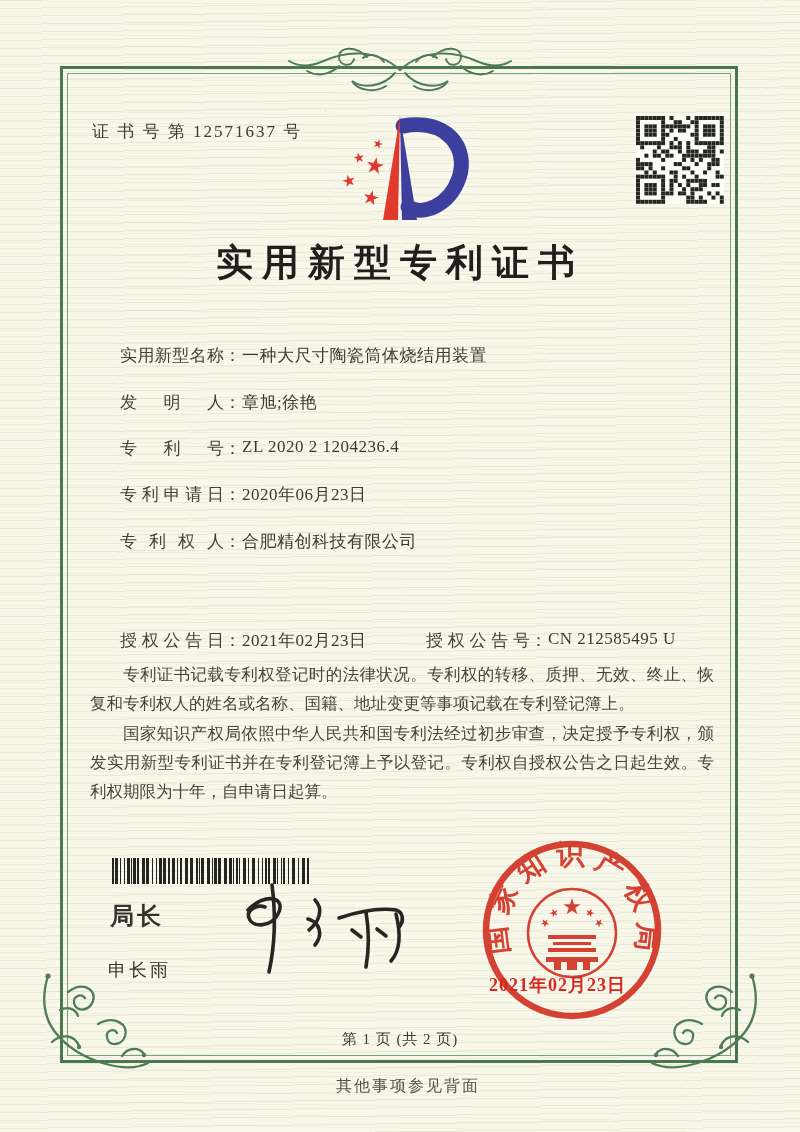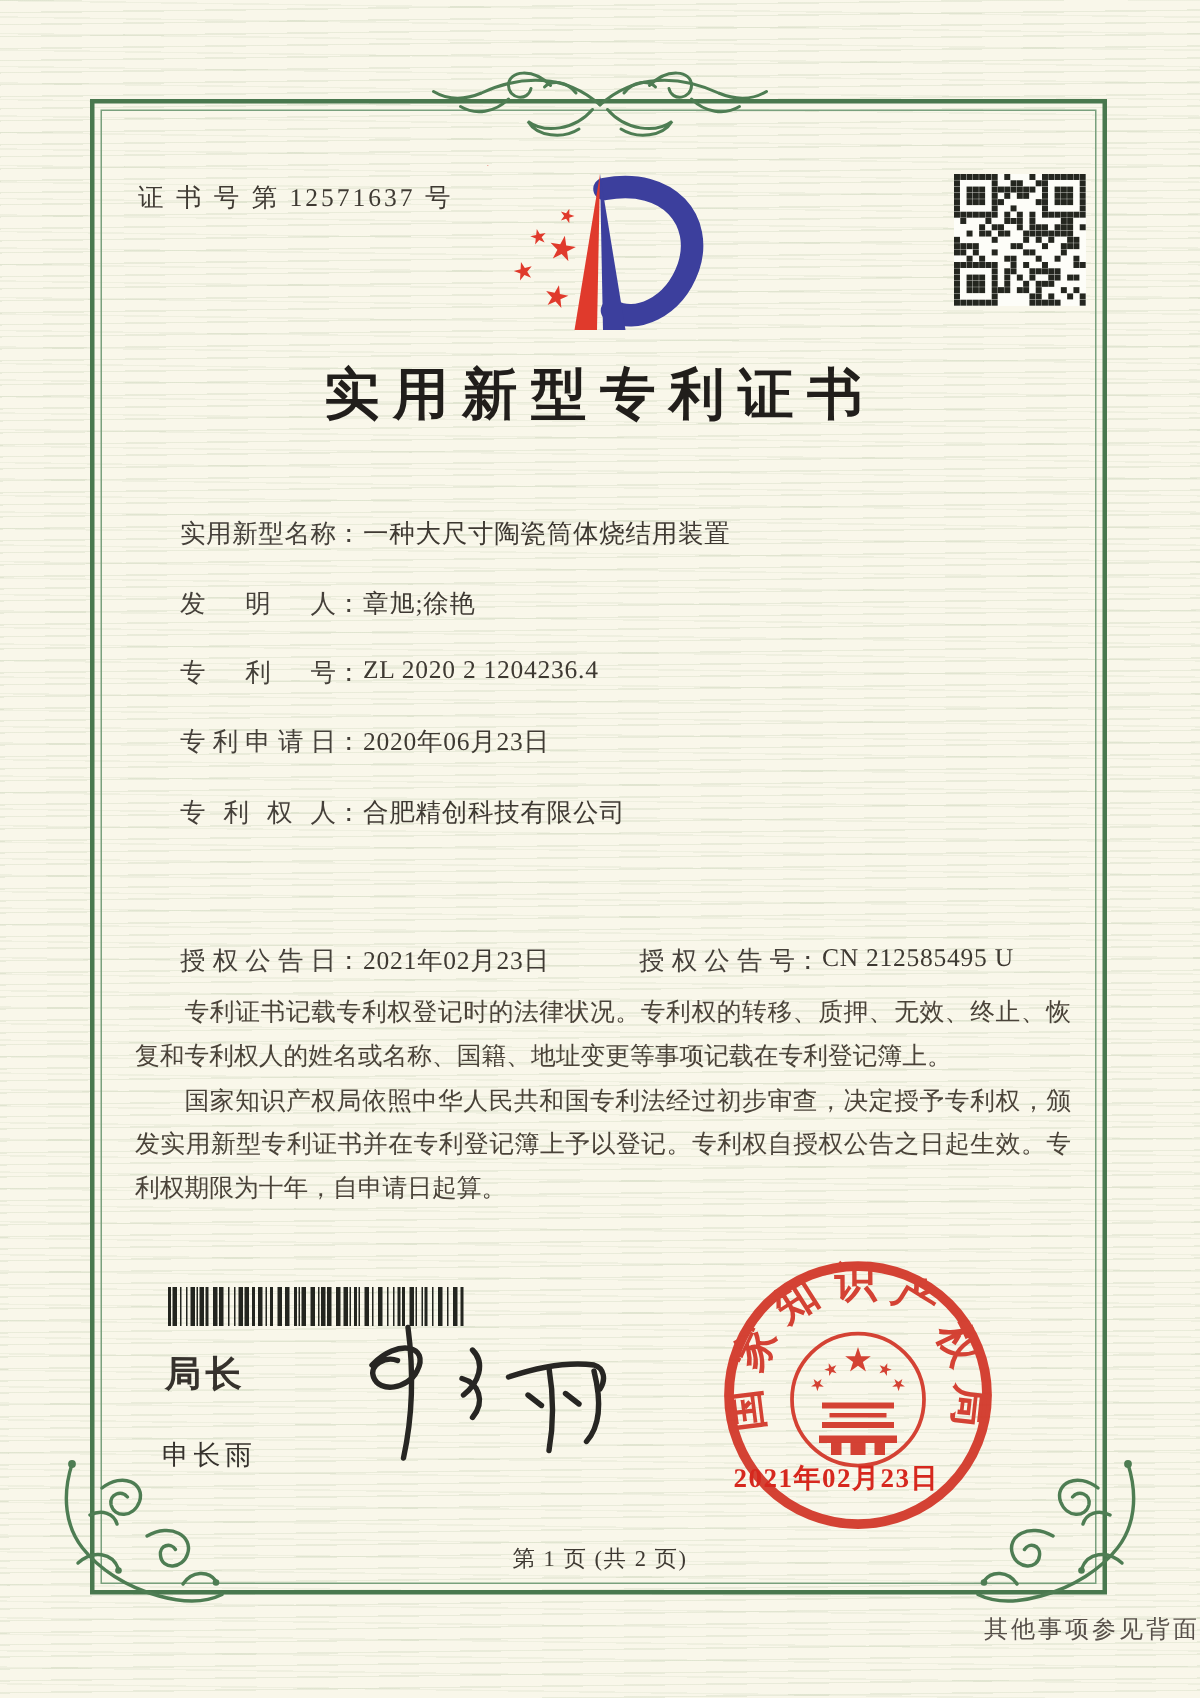--- a/index.html
+++ b/index.html
@@ -45,21 +45,21 @@
   .barcode{position:absolute;left:112px;top:858px;width:200px;height:26px;}
   .signer-title{position:absolute;left:110px;top:900px;font-size:24px;letter-spacing:3px;color:#36322d;font-weight:bold;}
   .signer-name{position:absolute;left:108px;top:937px;font-size:18px;letter-spacing:3px;color:#36322d;margin-top:21px;}
   .signature{position:absolute;left:220px;top:878px;width:195px;height:102px;}
   .seal{position:absolute;left:477px;top:835px;width:190px;height:190px;opacity:.93;}
   .seal-date{
     position:absolute;left:489px;top:973px;width:160px;
     font-size:18px;font-weight:700;letter-spacing:1px;color:#d6281e;z-index:5;white-space:nowrap;
   }
   .page-num{position:absolute;left:0;right:0;top:1030px;text-align:center;font-size:15px;letter-spacing:1px;color:#3f3a33;}
-  .back-note{position:absolute;left:0;right:0;top:1076px;text-align:right;font-size:16px;letter-spacing:2px;color:#57504a;padding-left:16px;}
+  .back-note{position:absolute;left:0;right:0;top:1076px;text-align:center;font-size:16px;letter-spacing:2px;color:#57504a;padding-left:16px;}
   .ornament-top{position:absolute;left:285px;top:40px;width:230px;height:56px;}
   .ornament-bl{position:absolute;left:38px;top:972px;width:112px;height:102px;}
   .ornament-br{position:absolute;left:650px;top:972px;width:112px;height:102px;transform:scaleX(-1);}
   svg{display:block;}
 </style>
 </head>
 <body>
 
 <div class="page">
 

